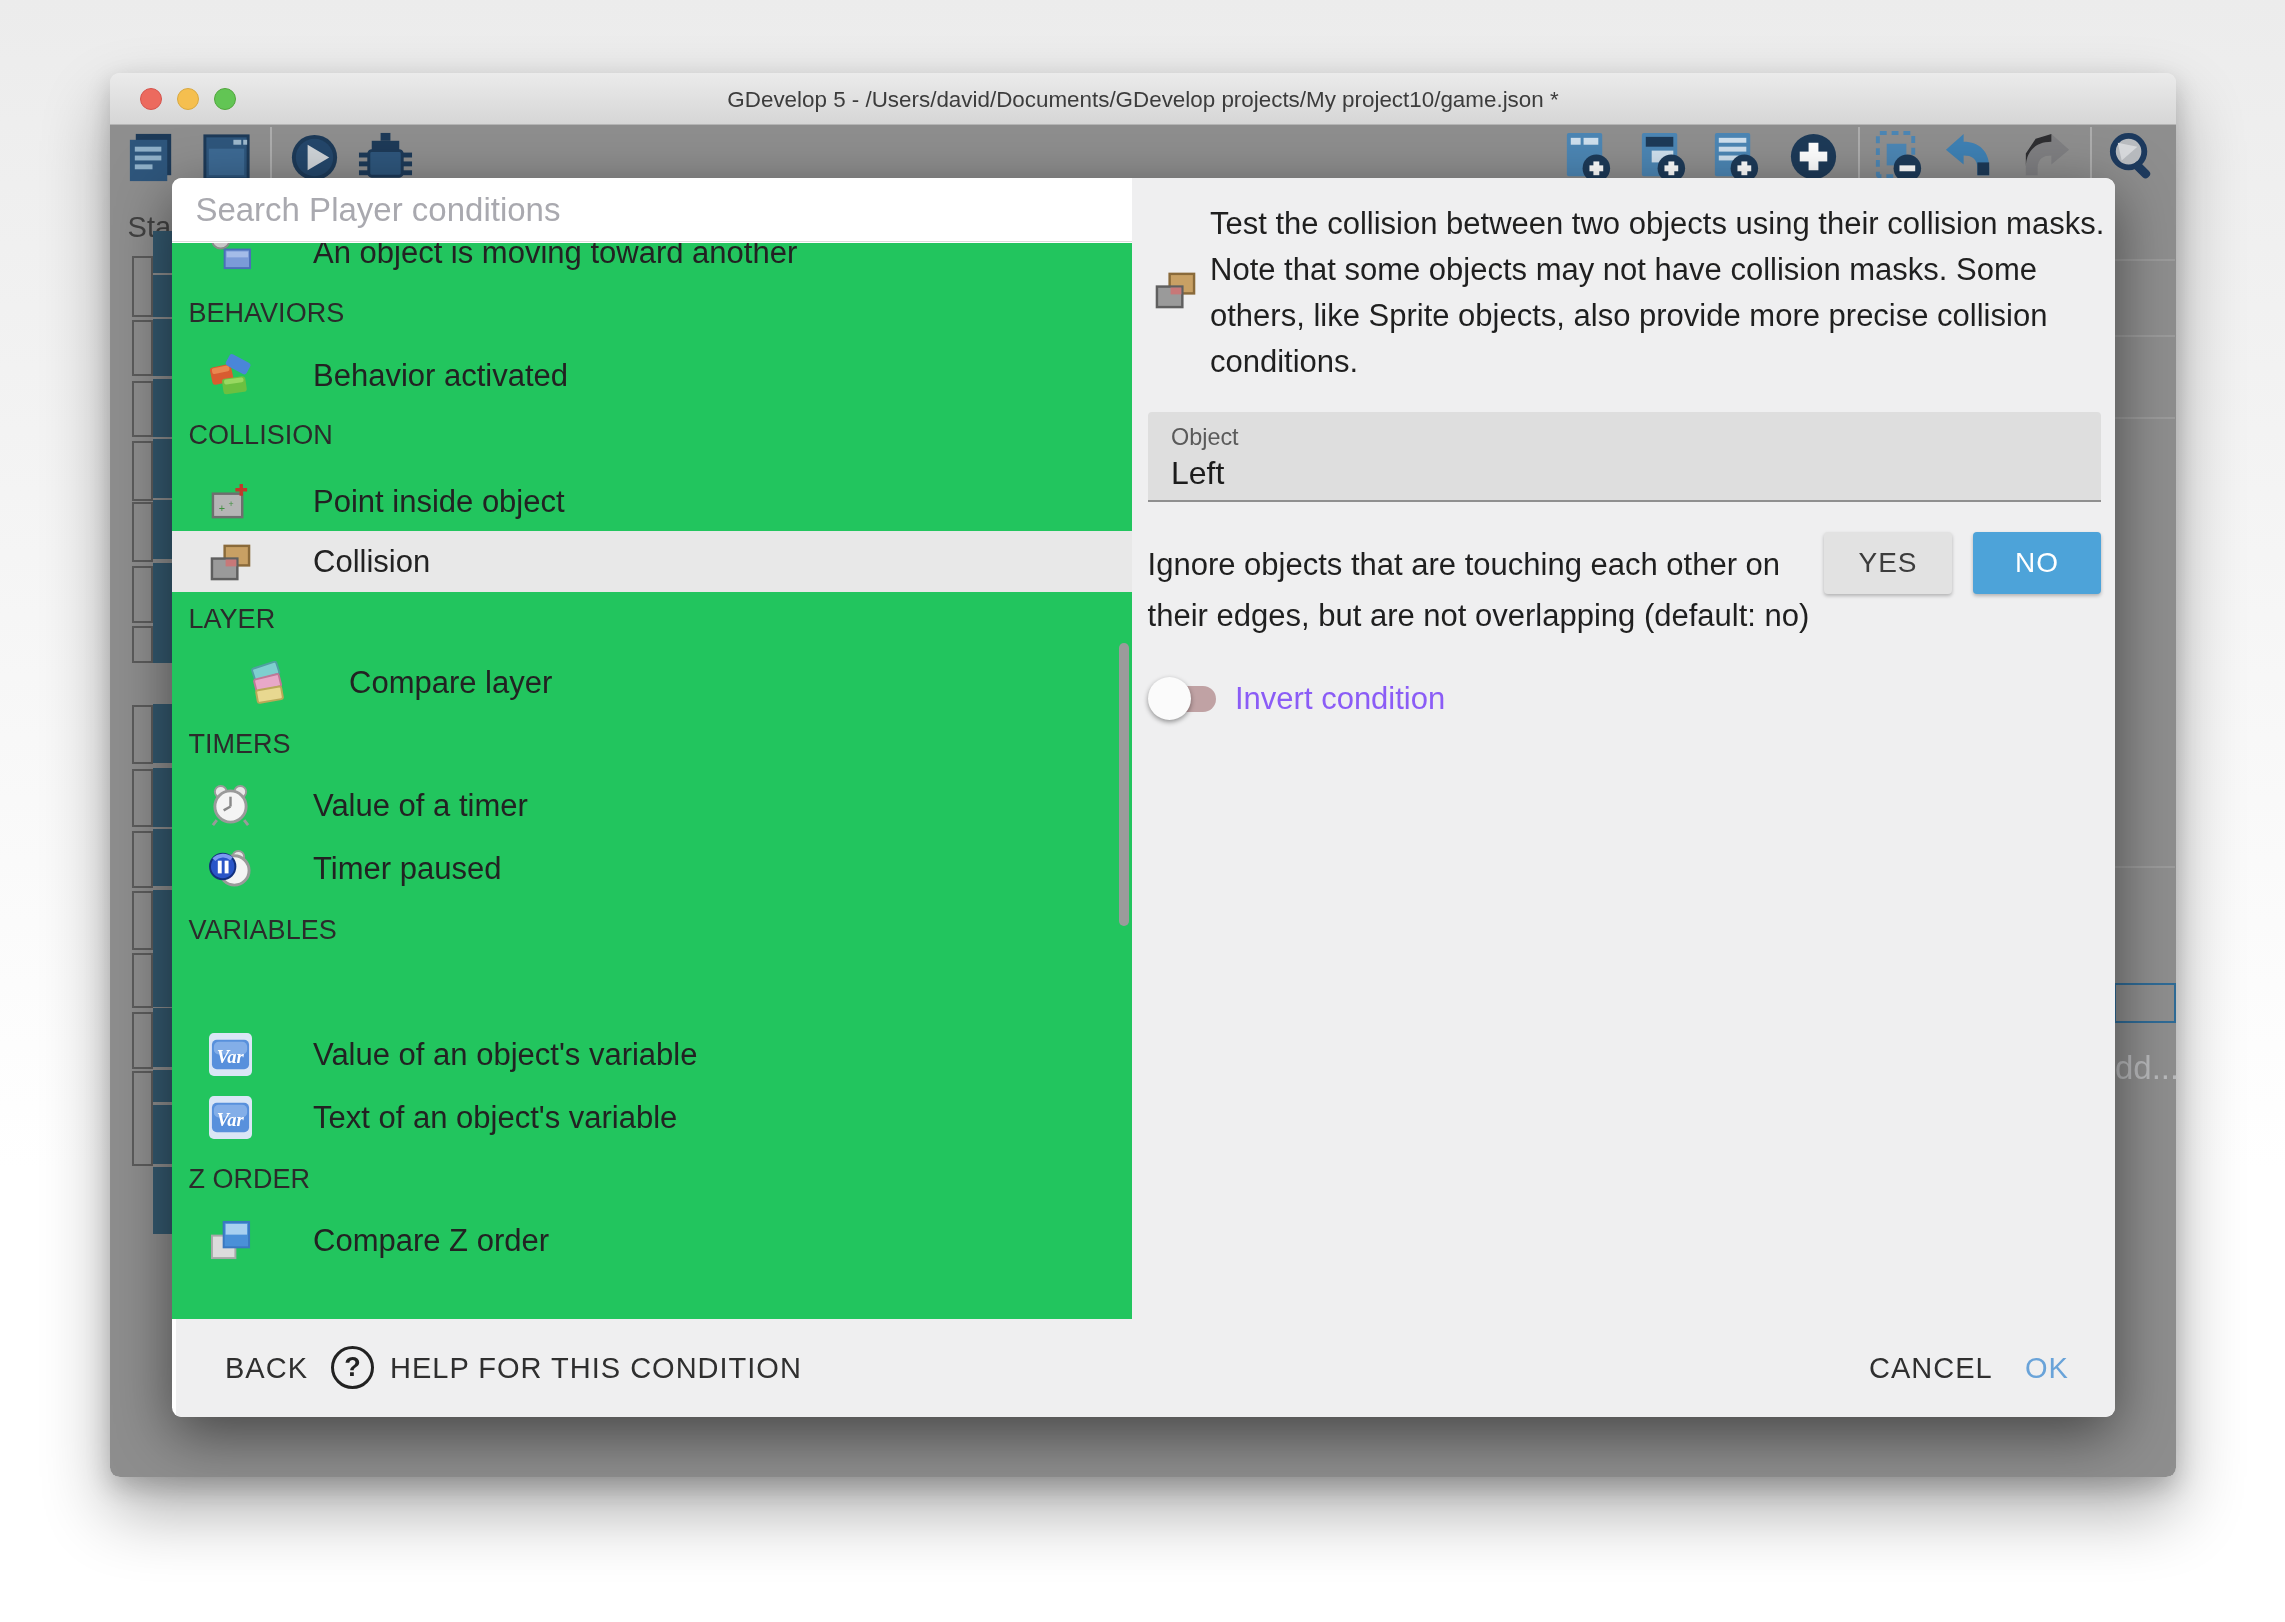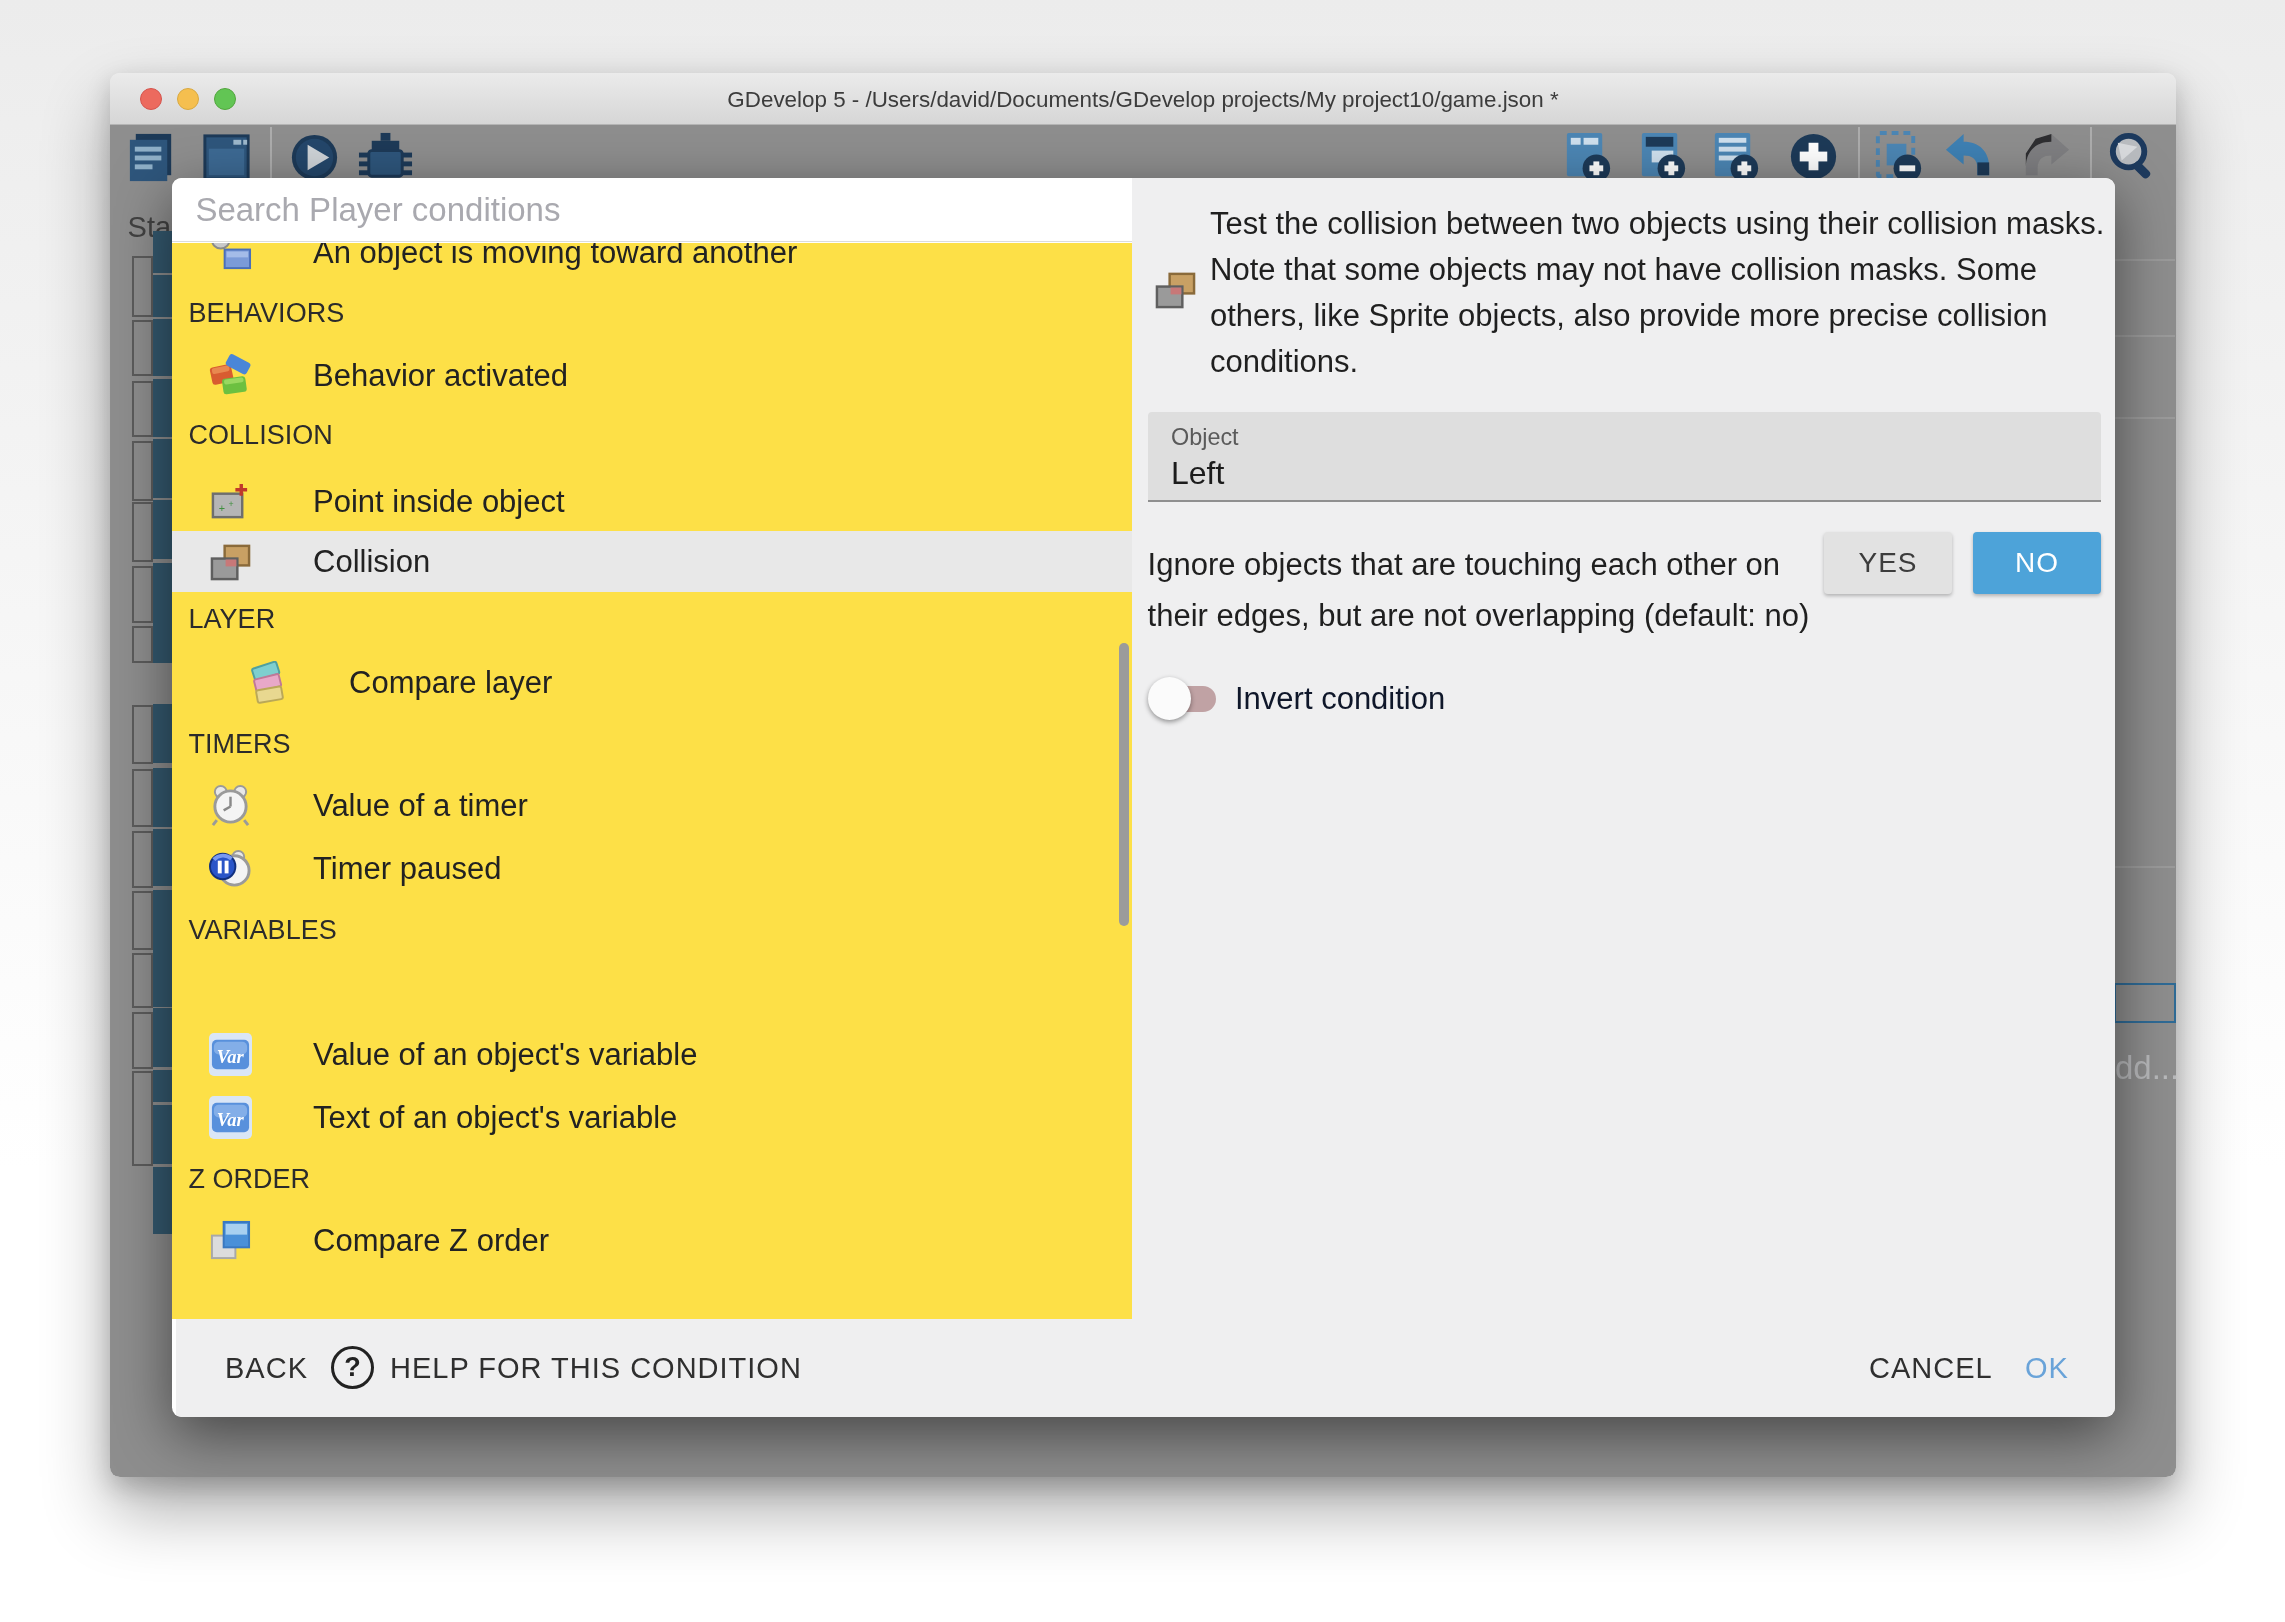--- a/index.html
+++ b/index.html
@@ -38,21 +38,21 @@
   .bg-add { left:2005px; top:924px; font-size:33px; color:#b9babc; }
 
   
   .dialog { left:172px; top:178px; width:1943px; height:1239px; background:#ffffff;
     border-radius:9.8px; overflow:hidden; box-shadow:0 17.6px 59px rgba(0,0,0,.5); z-index:10; }
   .search-row { left:0; top:0; width:960px; height:64px; background:#fff; border-bottom:1px solid #dcdcdc; }
   .search-input { left:23.4px; top:7.8px; width:878px; height:49px; border:none; outline:none;
     background:transparent; font-family:"Liberation Sans",sans-serif; font-size:33px; color:#333; }
   .search-input::placeholder { color:#a9a9af; }
 
-  .list { left:0; top:65px; width:1020px; height:1076px; background:#fde047; overflow:hidden; }
+  .list { left:0; top:65px; width:1020px; height:1076px; background:#22c55e; overflow:hidden; }
   .row { position:absolute; left:0; width:960px; height:61px; }
   .row .lbl { position:absolute; left:141px; top:0; line-height:61px; font-size:31px; color:#222; }
   .row.cat .lbl { left:16.6px; font-size:27px; color:#2b2b2b; }
   .row.group .lbl { left:29px; }
   .row.sel { background:#e8e8e8; }
   .ric { position:absolute; left:37px; top:8.8px; width:43px; height:43px; }
 
   .scroll-thumb { left:947px; top:400px; width:9.8px; height:283px; background:#9b9b9b; border-radius:4.9px; }
 
   .rpanel { left:960px; top:0; width:983px; height:1141px; background:#efeff0; }
@@ -65,21 +65,21 @@
   .obj-value { position:absolute; left:23.4px; top:43px; font-size:32px; color:#1c1c1c; }
   .ignore { left:15.6px; top:361px; width:644px; font-size:31px; color:#1f1f1f; }
   .ignore div { height:51px; line-height:51px; white-space:nowrap; }
   .btn { top:354px; width:128px; height:62px; border-radius:3.9px; text-align:center;
     line-height:62px; font-size:28px; letter-spacing:1px; box-shadow:0 2px 3.9px rgba(0,0,0,.25); }
   .btn-yes { left:692px; background:#e2e2e2; color:#3c3c3c; }
   .btn-no { left:841px; background:#4da3d9; color:#ffffff; }
   .switch-track { left:21.5px; top:508px; width:62px; height:26px; border-radius:13.7px; background:#c0a2a4; }
   .switch-knob { left:15.6px; top:499px; width:43px; height:43px; border-radius:50%;
     background:#fbfbfb; box-shadow:0 2px 4.9px rgba(0,0,0,.4); }
-  .invert-lbl { left:103px; top:495px; font-size:31px; color:#0f172a; line-height:51px; }
+  .invert-lbl { left:103px; top:495px; font-size:31px; color:#8b5cf6; line-height:51px; }
 
   .footer { left:4px; top:1141px; width:1943px; height:98px; background:#efeff0; }
   .flabel { position:absolute; top:0; height:98px; line-height:98px; font-size:29px;
     letter-spacing:1px; color:#2f2f2f; }
   .f-back { left:49px; }
   .f-helpicon { position:absolute; left:155px; top:27px; width:43px; height:43px;
     border:3.9px solid #222; border-radius:50%; text-align:center; line-height:37px;
     font-size:27px; font-weight:bold; color:#222; }
   .f-help { left:214px; }
   .f-cancel { left:1693px; }

